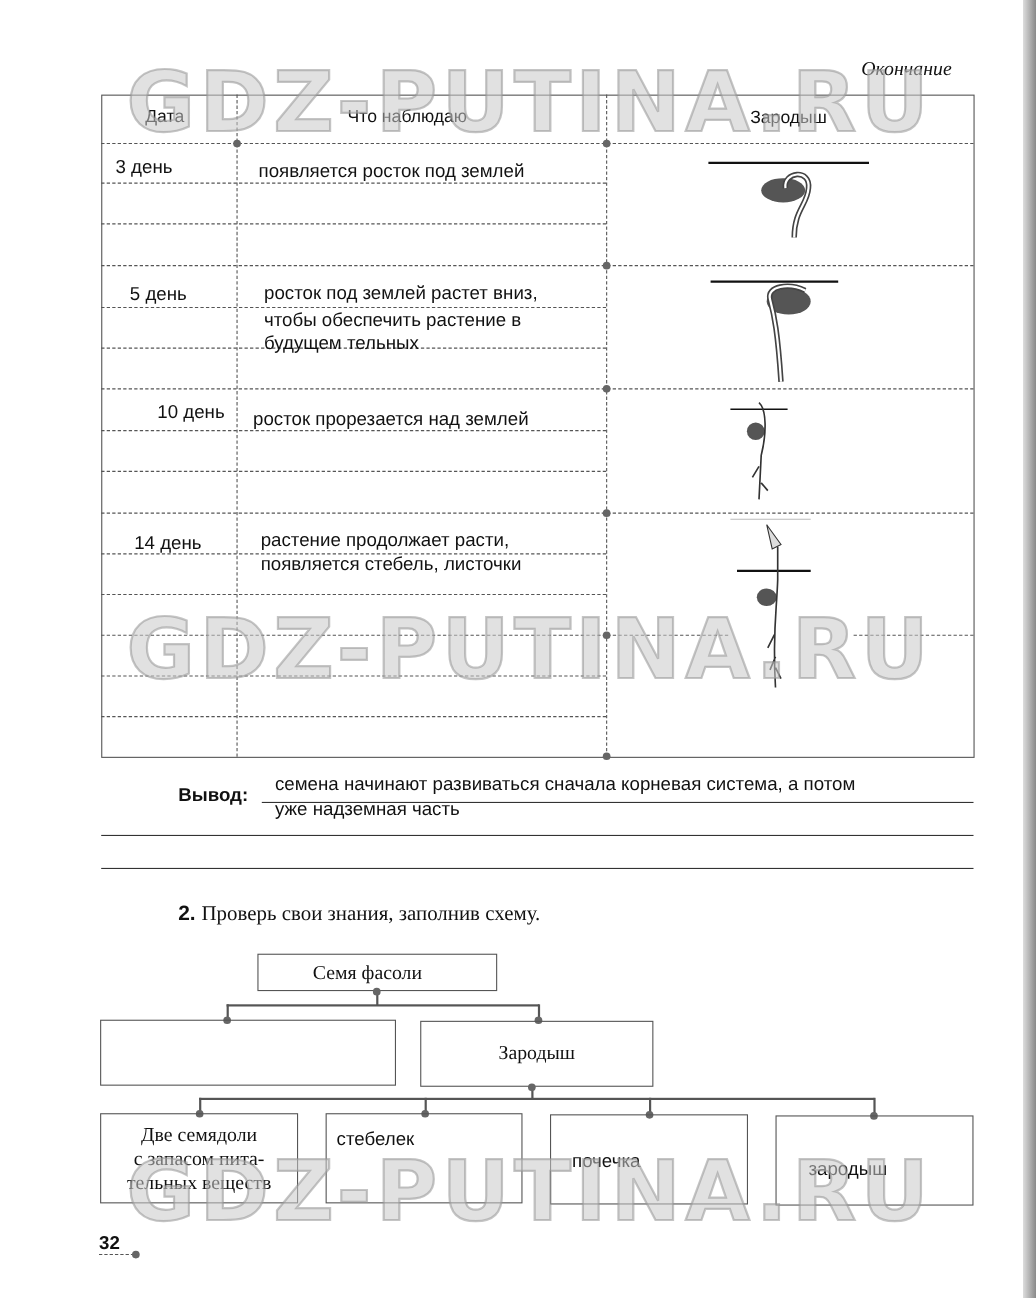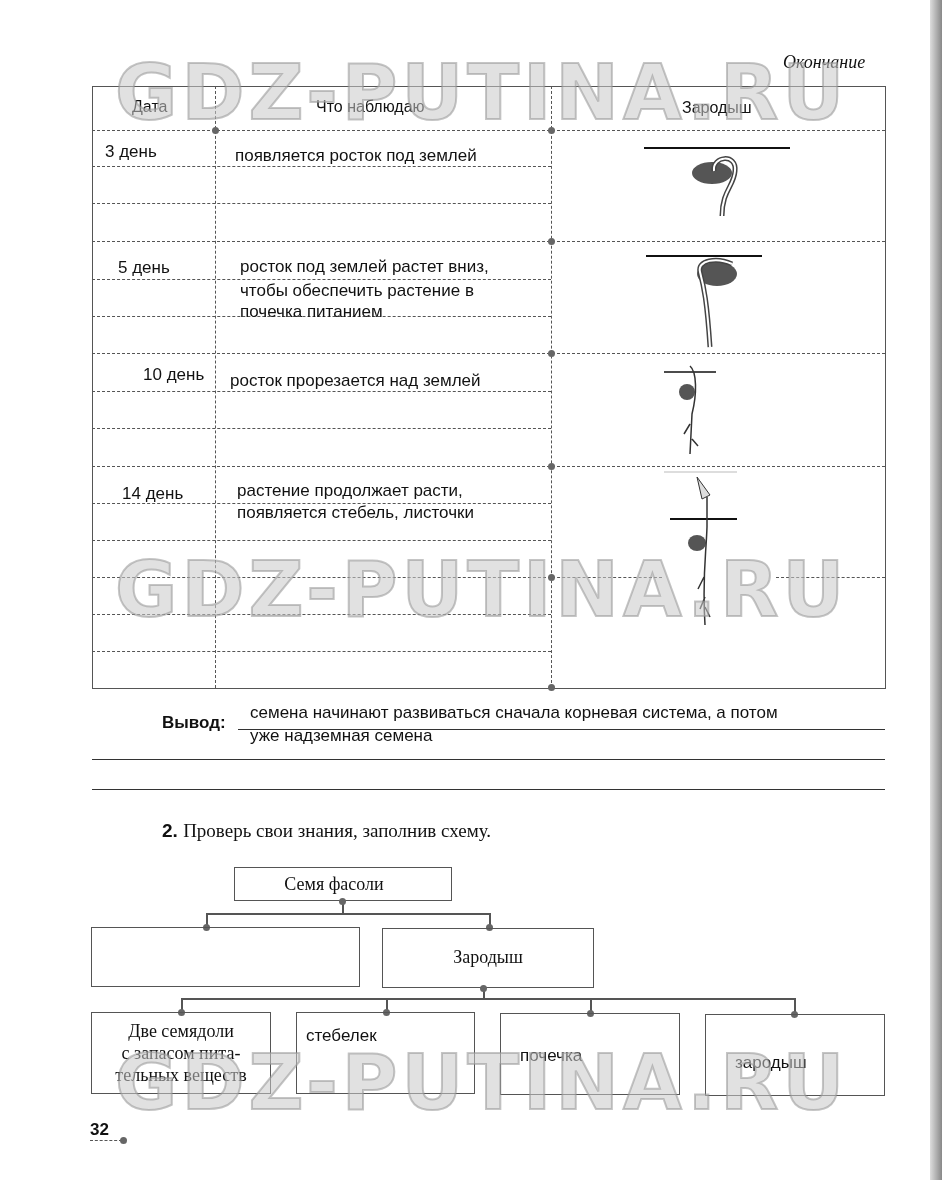--- a/index.html
+++ b/index.html
@@ -64,21 +64,21 @@
 
   <div>
     <div class="cell-text" style="left:105px;top:141px;">3 день</div>
     <div class="cell-text" style="left:235px;top:145px;">появляется росток под землей</div>
   </div>
 
   <div>
     <div class="cell-text" style="left:118px;top:257px;">5 день</div>
     <div class="cell-text" style="left:240px;top:256px;">росток под землей растет вниз,</div>
     <div class="cell-text" style="left:240px;top:280px;">чтобы обеспечить растение в</div>
-    <div class="cell-text" style="left:240px;top:301px;">почечка питанием</div>
+    <div class="cell-text" style="left:240px;top:301px;">будущем тельных</div>
   </div>
 
   <div>
     <div class="cell-text" style="left:123px;top:364px;margin-left:20px;">10 день</div>
     <div class="cell-text" style="left:230px;top:370px;">росток прорезается над землей</div>
   </div>
 
   <div>
     <div class="cell-text" style="left:122px;top:483px;">14 день</div>
     <div class="cell-text" style="left:237px;top:480px;">растение продолжает расти,</div>
@@ -108,21 +108,21 @@
     <line x1="118" y1="52" x2="185" y2="52" stroke="#111" stroke-width="2"></line>
     <ellipse cx="145" cy="76" rx="9" ry="8" fill="#555"></ellipse>
     <path d="M155 30 L155 60 C154 90,150 110,153 158 M152 110 L146 122 M153 130 L148 142 M153 140 L158 150" fill="none" stroke="#333" stroke-width="1.5"></path>
   </svg>
 </div>
 
 <div>
   <div class="abs" style="left:162px;top:713px;font-weight:bold;font-size:17px;">Вывод:</div>
   <div class="abs" style="left:250px;top:703px;font-size:17px;">семена начинают развиваться сначала корневая система, а потом</div>
   <div class="abs" style="left:238px;top:729px;width:647px;border-top:1.5px solid #333;"></div>
-  <div class="abs" style="left:250px;top:726px;font-size:17px;">уже надземная семена</div>
+  <div class="abs" style="left:250px;top:726px;font-size:17px;">уже надземная часть</div>
   <div class="abs" style="left:92px;top:759px;width:793px;border-top:1.5px solid #333;"></div>
   <div class="abs" style="left:92px;top:789px;width:793px;border-top:1.5px solid #333;"></div>
 </div>
 
 <div>
   <div class="abs" style="left:162px;top:820px;font-size:19px;">
     <span style="font-weight:bold;font-family:'Liberation Sans',sans-serif;">2.</span>
     <span class="serif">Проверь свои знания, заполнив схему.</span>
   </div>
 

